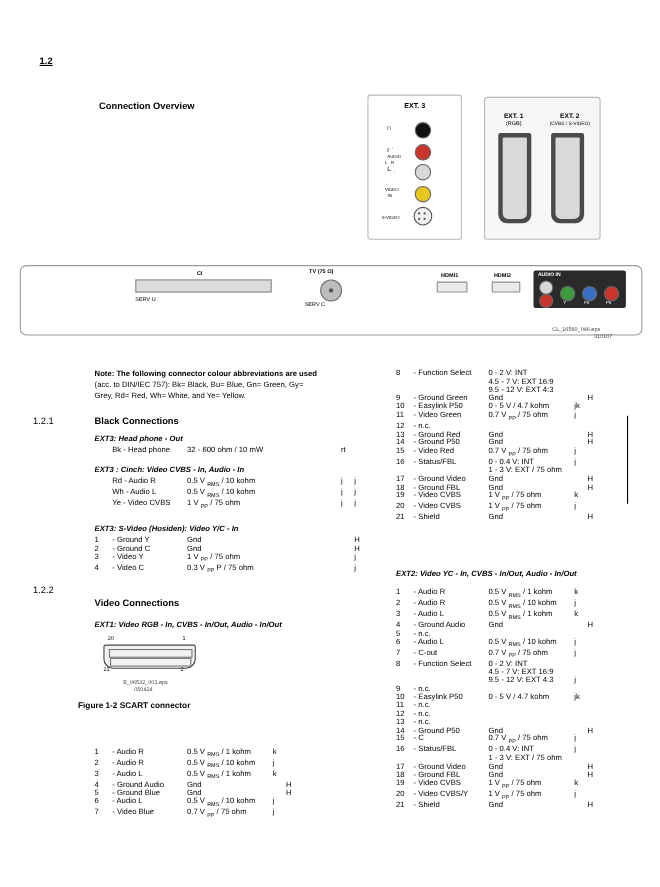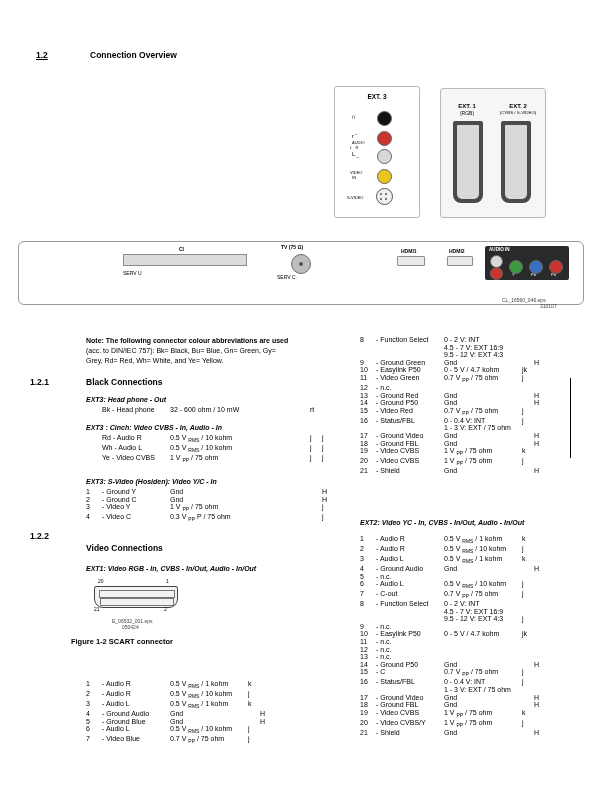--- a/index.html
+++ b/index.html
@@ -13,42 +13,42 @@
   
   .hdr{position:absolute;left:0;top:14px;width:600px;height:22px;}
   .hdr-title{position:absolute;left:120px;top:15px;font-size:8.3px;}
   .hdr-box{position:absolute;background:#000;color:#fff;font-size:8.3px;font-weight:bold;
     display:flex;align-items:center;justify-content:center;height:15px;}
   #hb1{left:424px;top:13px;width:62px;}
   #hb2{left:492px;top:13px;width:30px;}
   #hb3{left:528px;top:13px;width:38px;}
 
   .sec-num{position:absolute;font-size:8.5px;font-weight:bold;}
-  .sec-title{position:absolute;font-size:8.5px;font-weight:bold;}
+  .sec-title{position:absolute;font-size:8.5px;font-weight:bold;margin-top:41px;}
 
   
   .panel{position:absolute;border:1px solid #b9b9b9;background:#fff;border-radius:3px;}
   .panel-lbl{position:absolute;font-size:6px;font-weight:bold;text-align:center;}
   .jack{position:absolute;border-radius:50%;border:1px solid #666;}
   .scart{position:absolute;background:#4a4a4a;border-radius:2px 2px 8px 8px;}
   .scart-in{position:absolute;background:#d9d9d9;border-radius:1px 1px 5px 5px;}
 
   
   .rear{position:absolute;left:18px;top:241px;width:564px;height:62px;border:1px solid #9b9b9b;border-radius:6px;background:#fff;}
   .tiny{position:absolute;font-size:5px;}
   .tinyb{position:absolute;font-size:5px;font-weight:bold;}
   .hdmi{position:absolute;background:#e9e9e9;border:1px solid #8d8d8d;border-radius:1px;}
   .coax{position:absolute;border-radius:50%;}
 
   .fig-cap{position:absolute;font-size:7.5px;font-weight:bold;text-align:center;width:600px;left:0;}
 
   
   .note{position:absolute;font-size:7px;line-height:10px;}
   .grp-title{position:absolute;font-size:7px;font-style:italic;font-weight:bold;}
-  .sub-num{position:absolute;font-size:8.5px;font-weight:bold;}
+  .sub-num{position:absolute;font-size:8.5px;font-weight:normal;}
   .sub-title{position:absolute;font-size:8.5px;font-weight:bold;}
 
   table.pins{position:absolute;border-collapse:collapse;font-size:7px;}
   table.pins td{padding:0 0 0.6px 0;vertical-align:top;white-space:nowrap;}
   td.no{width:16px;}
   td.nm{width:68px;}
   td.vl{width:78px;}
   td.gn{width:62px;}
   td.c1{width:12px;text-align:left;}
   td.c2{width:12px;text-align:left;}

